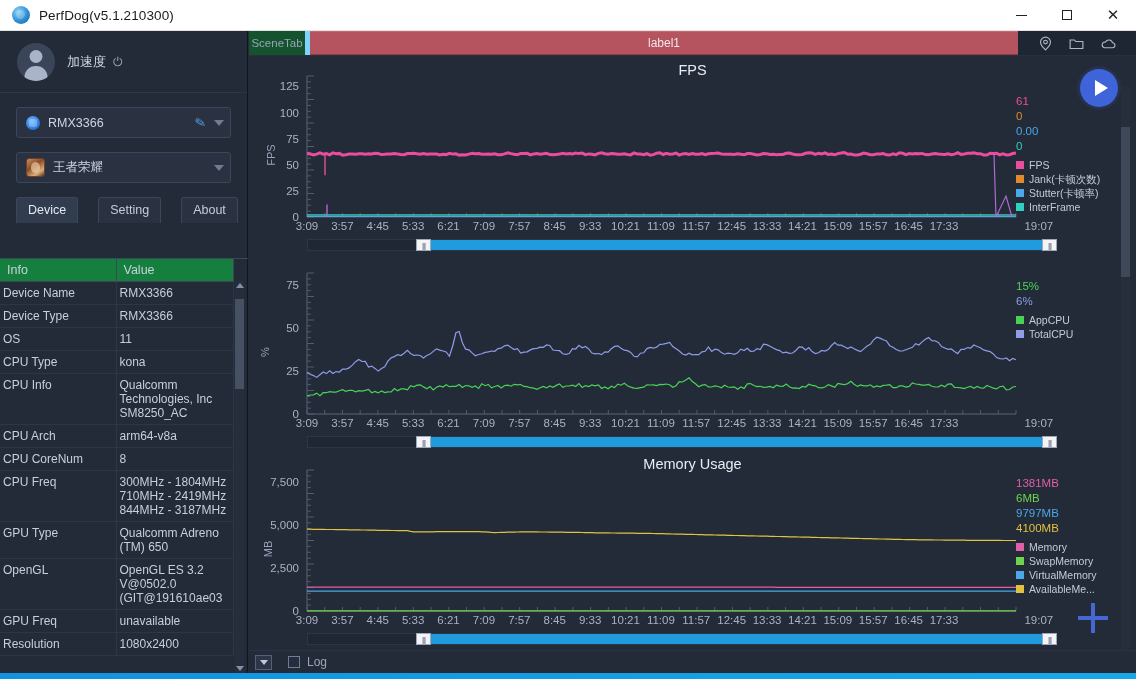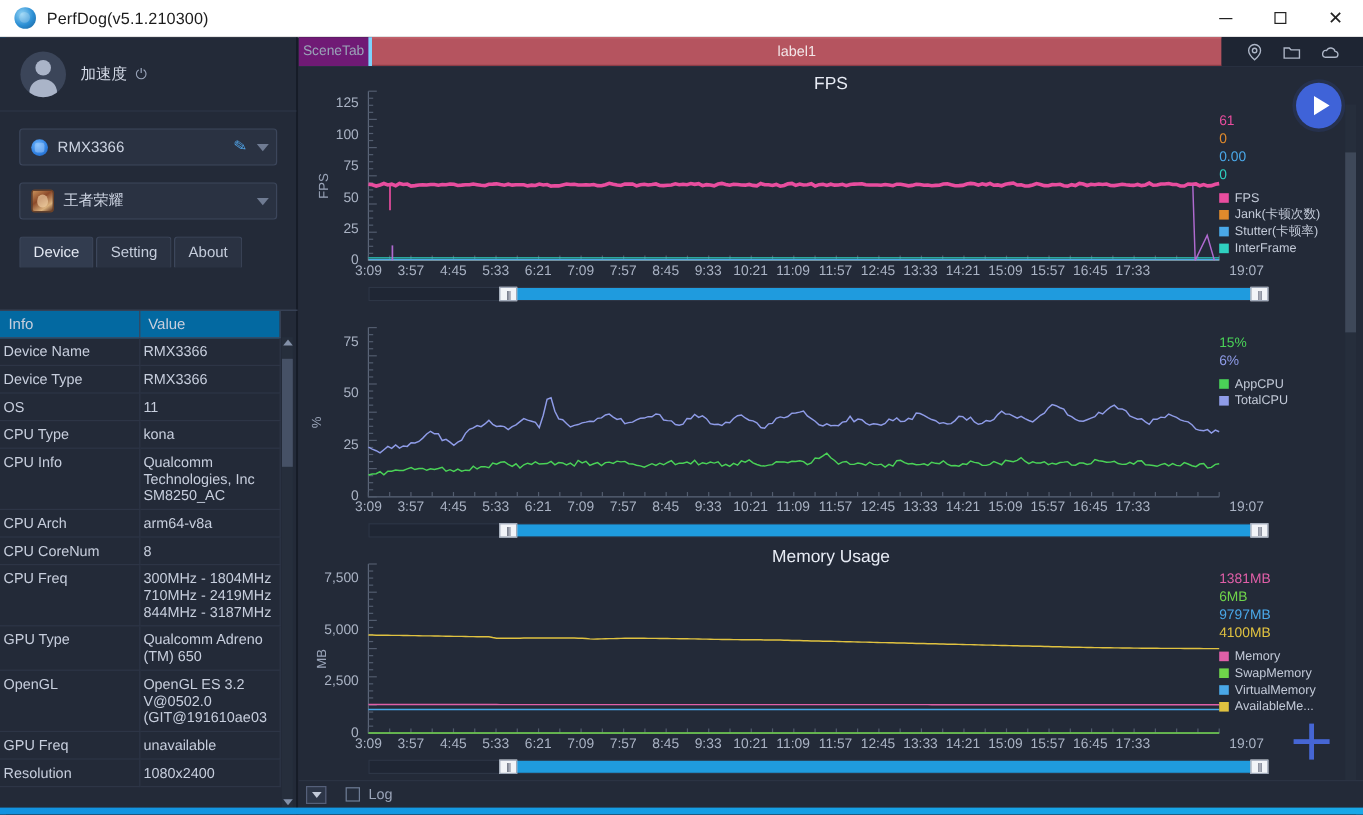--- a/index.html
+++ b/index.html
@@ -96,37 +96,37 @@
   .game-icon::after{
     content:""; position:absolute; left:4px; top:3px; width:9px; height:11px;
     border-radius:50% 50% 45% 45%; background:#f0cfa5aa;
   }
   .pen-icon {
     margin-left: auto; color: #4f9fe0; font-size: 13px; transform: rotate(-10deg);
     font-family:"DejaVu Sans", sans-serif;
   }
 
   .tabs {
-    margin: 14px 0 0 16px; display: flex; gap: 2px;
+    margin: 14px 0 0 16px; display: flex; gap: 20px;
   }
   .tab {
     padding: 5px 11px 6px 11px; font-size: 12.5px; color: #c4ccdb;
     background: #2a3242; border: 1px solid #3c465b; border-bottom: none;
     border-radius: 3px 3px 0 0;
   }
   .tab.active { background: #323c4f; color: #e4e9f3; }
 
   .table-wrap {
     position: absolute; left: 0; top: 227px; width: 248px; height: 421px;
     overflow: hidden; border-top: 1px solid #3c465b;
   }
   table.info { width: 233px; border-collapse: collapse; table-layout: fixed; }
   table.info th {
     text-align: left; font-weight: normal; font-size: 12.5px; color: #c8cfdd;
-    background: #0369a1; padding: 4px 7px; border-bottom: 1px solid #3c465b;
+    background: #15803d; padding: 4px 7px; border-bottom: 1px solid #3c465b;
     border-right: 1px solid #3c465b;
   }
   table.info td {
     font-size: 12px; color: #c7ced d; color: #c7cedd; padding: 4px 3px;
     border-bottom: 1px solid #2d3546; border-right: 1px solid #2d3546;
     vertical-align: top; line-height: 14px;
   }
   table.info col.c1 { width: 116px; }
   table.info col.c2 { width: 117px; }
   .vscroll {
@@ -147,22 +147,22 @@
   .main {
     position: absolute; left: 249px; top: 31px; width: 887px; height: 648px;
     background: #232a38;
   }
   .scenebar {
     height: 25px; display: flex; align-items: stretch; background: #1e2533;
     border-bottom: 1px solid #39415269;
   }
   .scene-tab {
     width: 61px; display: flex; align-items: center; justify-content: center;
-    font-size: 11.5px; color: #9aa4b8; background: #701a75;
-    border-right: 3px solid #7dd3fc;
+    font-size: 11.5px; color: #9aa4b8; background: #14532d;
+    border-right: 5px solid #7dd3fc;
   }
   .scene-label {
     flex: 1; display: flex; align-items: center; justify-content: center;
     background: #b5545f; color: #f3e6e8; font-size: 12px;
     border-top: 1px solid #c9666f; border-bottom: 1px solid #8d3c46;
   }
   .scene-icons {
     width: 118px; display: flex; align-items: center; justify-content: space-around;
     padding: 0 12px; background: #1e2533;
   }

